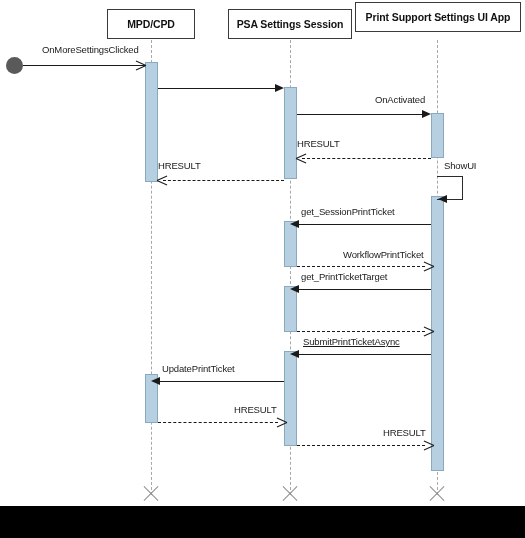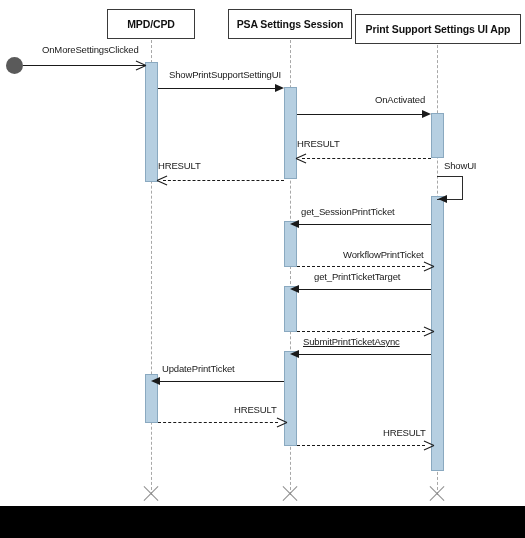--- a/index.html
+++ b/index.html
@@ -147,21 +147,21 @@
   <div class="lifeline" style="left:151px; top:40px; height:455px;"></div>
   <div class="lifeline" style="left:290px; top:40px; height:455px;"></div>
   <div class="lifeline" style="left:437px; top:40px; height:455px;"></div>
 
   <div class="participant" style="left:107px; top:9px; width:88px; height:30px;">
     <span>MPD/CPD</span>
   </div>
   <div class="participant" style="left:228px; top:9px; width:124px; height:30px;">
     <span>PSA Settings Session</span>
   </div>
-  <div class="participant" style="left:355px; top:14px; width:166px; height:30px;text-align:center;">
+  <div class="participant" style="left:355px; top:2px; width:166px; height:30px;text-align:center;">
     <span>Print Support Settings UI App</span>
   </div>
 
   <div class="activation" style="left:145px; top:62px; height:120px;"></div>
 
   <div class="activation" style="left:145px; top:374px; height:49px;"></div>
 
   <div class="activation" style="left:284px; top:87px; height:92px;"></div>
 
   <div class="activation" style="left:284px; top:221px; height:46px;"></div>
@@ -176,21 +176,20 @@
 
   <div class="start-node" style="left:6px; top:57px;"></div>
 
   <div class="msg-label" style="left:42px; top:44px;">OnMoreSettingsClicked</div>
   <div class="msg solid" style="left:23px; top:65px; width:122px;"></div>
   <div class="arrow-open right" style="left:135px; top:60px;">
     <span class="l1"></span>
       <span class="l2"></span>
   </div>
 
-  <div class="msg-label" style="left:169px; top:69px;">ShowPrintSupportSettingUI</div>
   <div class="msg solid" style="left:158px; top:88px; width:117px;"></div>
   <div class="arrow filled-right" style="left:275px; top:83.5px;"></div>
 
   <div class="msg-label" style="left:375px; top:94px;">OnActivated</div>
   <div class="msg solid" style="left:297px; top:114px; width:125px;"></div>
   <div class="arrow filled-right" style="left:422px; top:109.5px;"></div>
 
   <div class="msg-label" style="left:297px; top:138px;">HRESULT</div>
   <div class="msg dashed" style="left:302px; top:158px; width:129px;"></div>
   <div class="arrow-open left" style="left:296px; top:153px;">
@@ -213,21 +212,21 @@
   <div class="msg solid" style="left:297px; top:224px; width:134px;"></div>
   <div class="arrow filled-left" style="left:290px; top:219.5px;"></div>
 
   <div class="msg-label" style="left:343px; top:249px;">WorkflowPrintTicket</div>
   <div class="msg dashed" style="left:297px; top:266px; width:128px;"></div>
   <div class="arrow-open right" style="left:423px; top:261px;">
     <span class="l1"></span>
       <span class="l2"></span>
   </div>
 
-  <div class="msg-label" style="left:301px; top:271px;margin-left:13px;">get_PrintTicketTarget</div>
+  <div class="msg-label" style="left:301px; top:271px;">get_PrintTicketTarget</div>
   <div class="msg solid" style="left:297px; top:289px; width:134px;"></div>
   <div class="arrow filled-left" style="left:290px; top:284.5px;"></div>
 
   <div class="msg dashed" style="left:297px; top:331px; width:128px;"></div>
   <div class="arrow-open right" style="left:423px; top:326px;">
     <span class="l1"></span>
       <span class="l2"></span>
   </div>
 
   <div class="msg-label" style="left:303px; top:336px;text-decoration:underline;">SubmitPrintTicketAsync</div>

